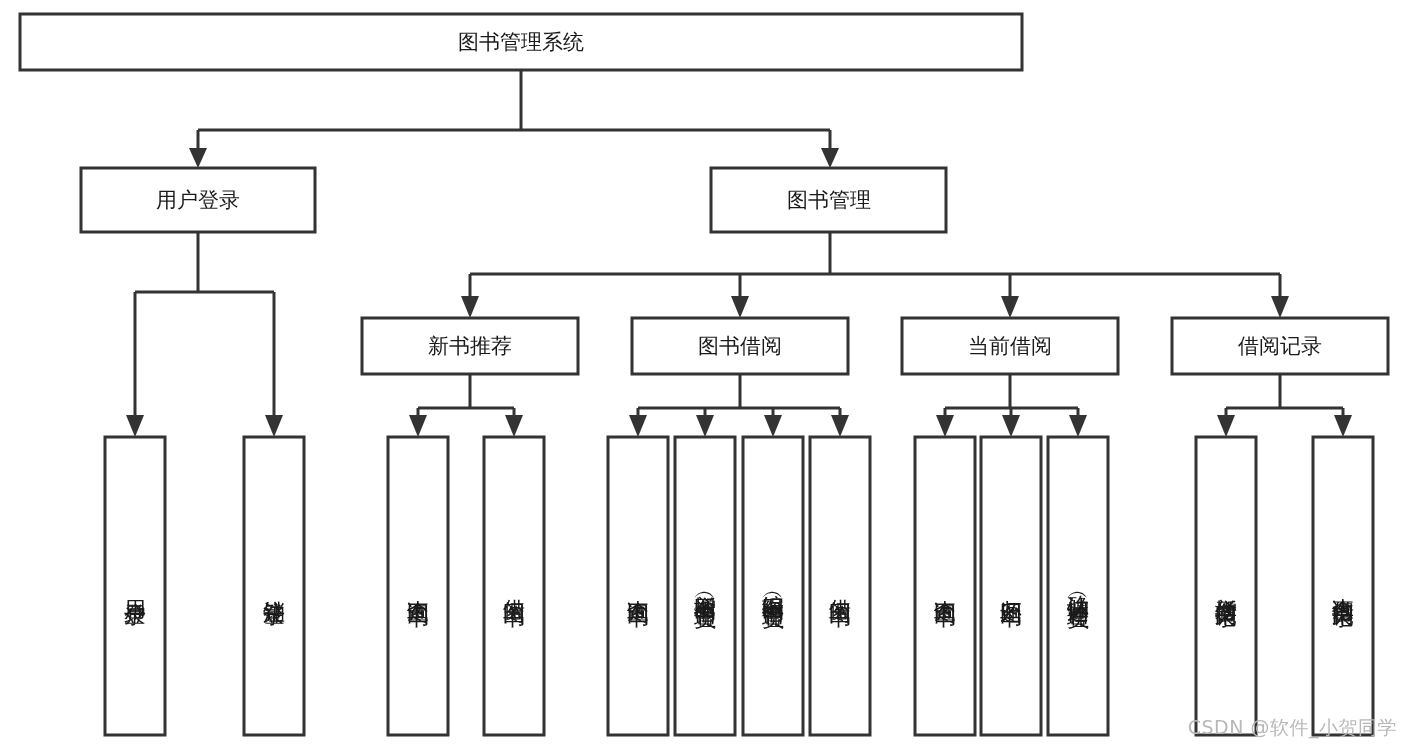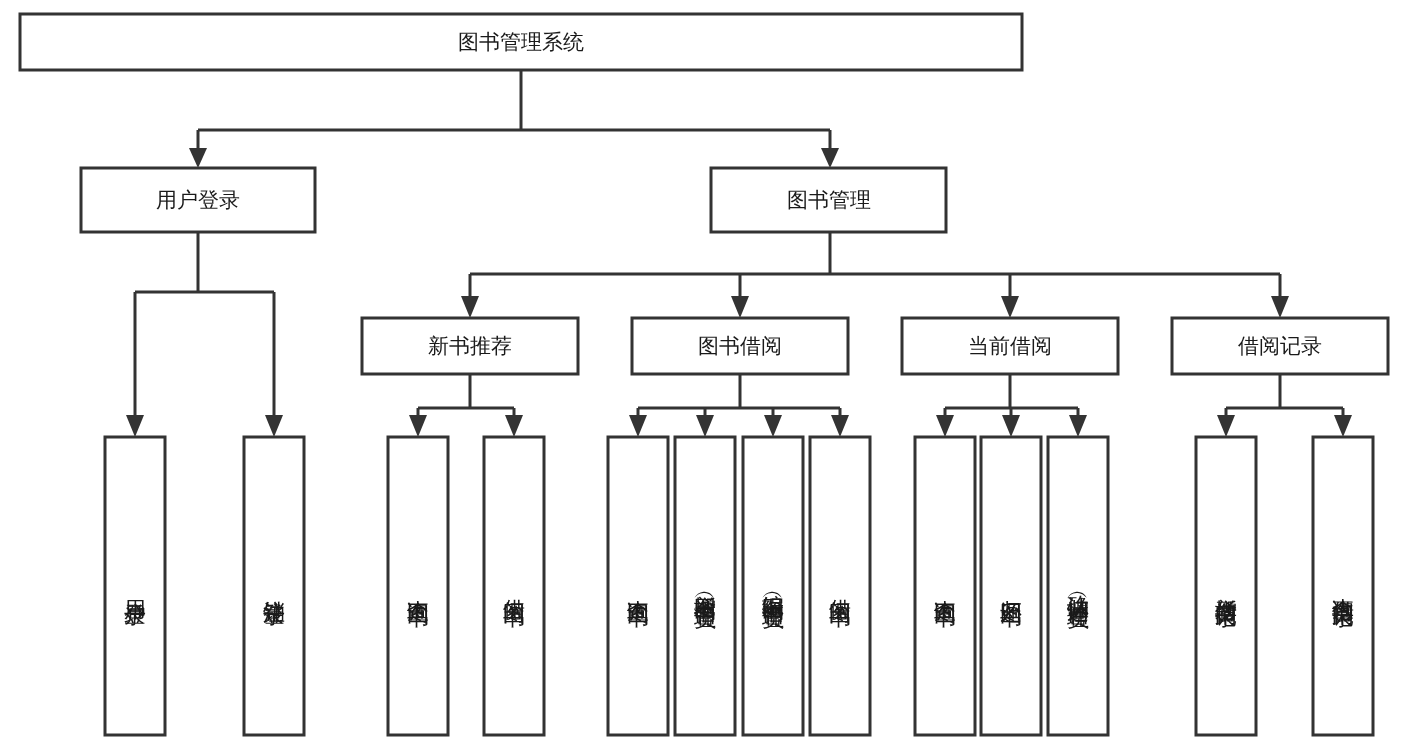--- a/index.html
+++ b/index.html
@@ -209,14 +209,15 @@
   <div class="leaf-label" style="left:608px;  top:437px; width:60px; height:298px;">查询图书</div>
   <div class="leaf-label" style="left:675px;  top:437px; width:60px; height:298px;">新增图书（管理员）</div>
   <div class="leaf-label" style="left:743px;  top:437px; width:60px; height:298px;">编辑图书（管理员）</div>
   <div class="leaf-label" style="left:810px;  top:437px; width:60px; height:298px;">借阅图书</div>
   <div class="leaf-label" style="left:915px;  top:437px; width:60px; height:298px;">查询图书</div>
   <div class="leaf-label" style="left:981px;  top:437px; width:60px; height:298px;">归还图书</div>
   <div class="leaf-label" style="left:1048px; top:437px; width:60px; height:298px;">确认归还（管理员）</div>
   <div class="leaf-label" style="left:1196px; top:437px; width:60px; height:298px;">新增借阅记录</div>
   <div class="leaf-label" style="left:1313px; top:437px; width:60px; height:298px;">查询借阅记录</div>
 
+  <div class="watermark">CSDN @软件_小贺同学</div>
 
 </div>
 
 </body></html>

